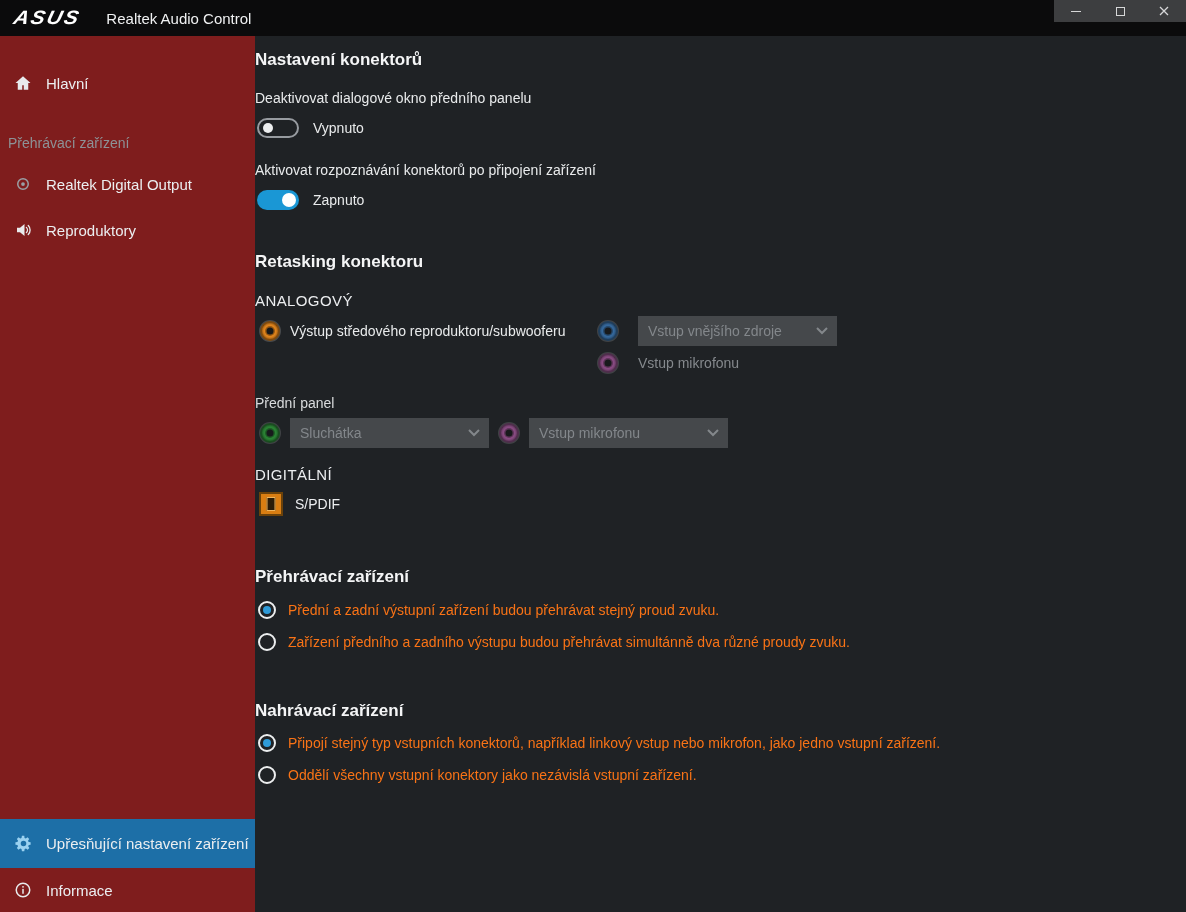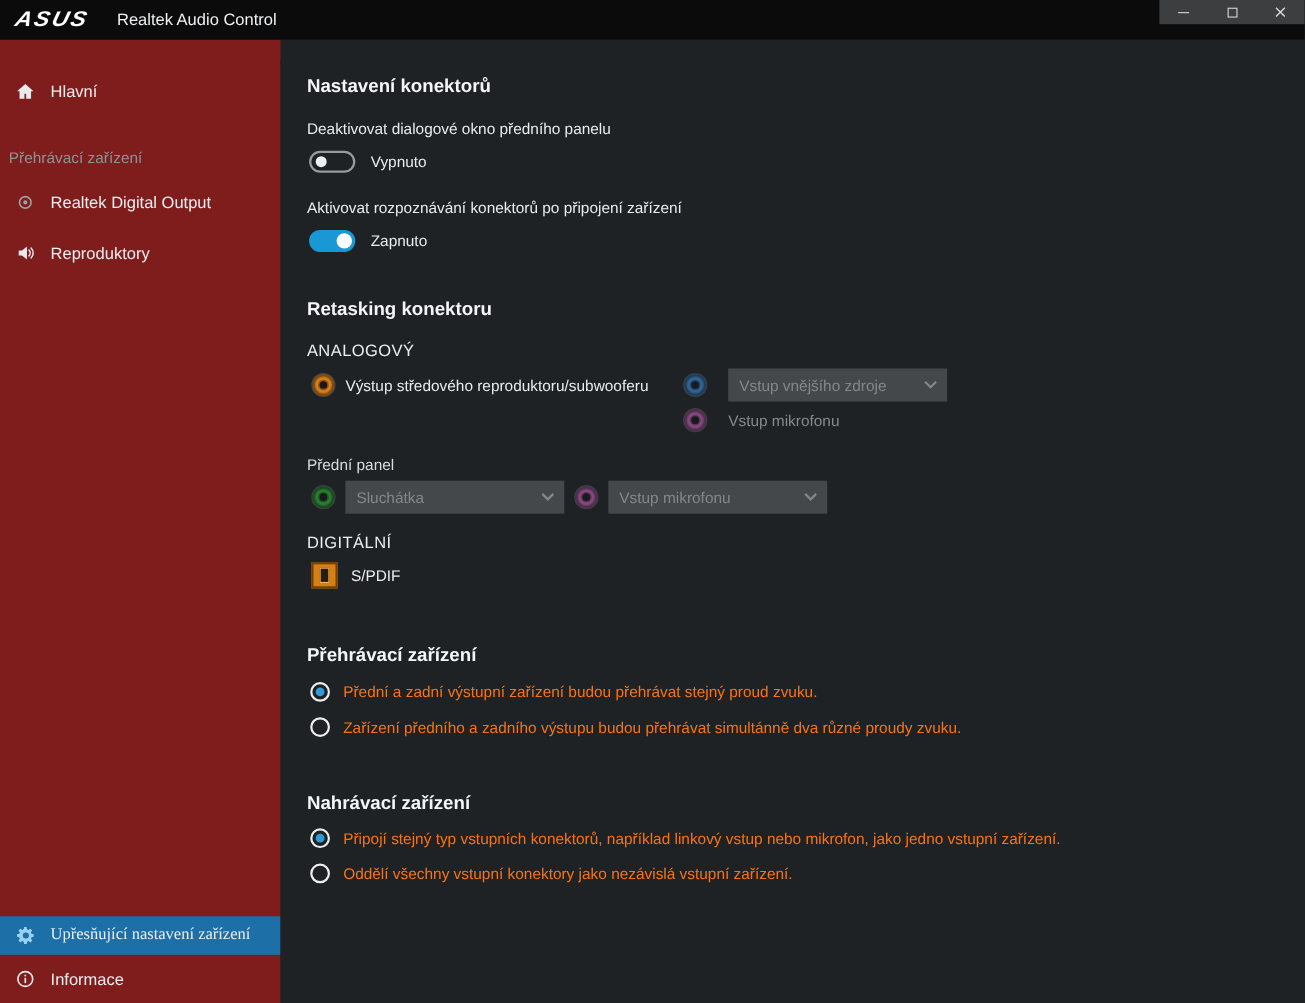--- a/index.html
+++ b/index.html
@@ -25,26 +25,26 @@
 
   
   .sidebar { position:absolute; top:36px; left:0; width:255px; bottom:0;
     background:#7f1d1d; padding-top:24px; }
   .side-item { display:flex; align-items:center; height:46px; padding-left:12px;
     gap:12px; font-size:15px; color:#eceef0; cursor:pointer; }
   .side-item .icon { width:22px; display:flex; justify-content:center; flex:none; }
   .side-section { color:#8d9296; font-size:14px; padding-left:8px;
     margin-top:29px; height:20px; margin-bottom:6px; }
   .side-bottom { position:absolute; left:0; right:0; bottom:0; }
-  .side-item.selected { height:35px;font-family:Liberation Serif, serif; }
+  .side-item.selected { height:49px; }
   .side-item.info-row { height:44px; }
 
   
   .main { position:absolute; top:36px; left:255px; right:0; bottom:0;
-    background:#1f2225; padding-left:24px; overflow:hidden;margin-top:19px; }
+    background:#1f2225; overflow:hidden; }
   .sec-title { font-size:17px; font-weight:600; color:#f4f5f6; }
   .caps { font-size:15px; color:#eceef0; letter-spacing:.4px; }
   .panel-label { font-size:14px; color:#d9dbdd; }
   .field-label { font-size:14px; color:#e9ebec; }
 
   .mt6{margin-top:6px}.mt7{margin-top:7px}.mt8{margin-top:8px}.mt12{margin-top:12px}
   .mt13{margin-top:13px}.mt14{margin-top:14px}.mt18{margin-top:18px}
   .mt20{margin-top:20px}.mt24{margin-top:24px}.mt42{margin-top:42px}.mt50{margin-top:50px}
 
   

